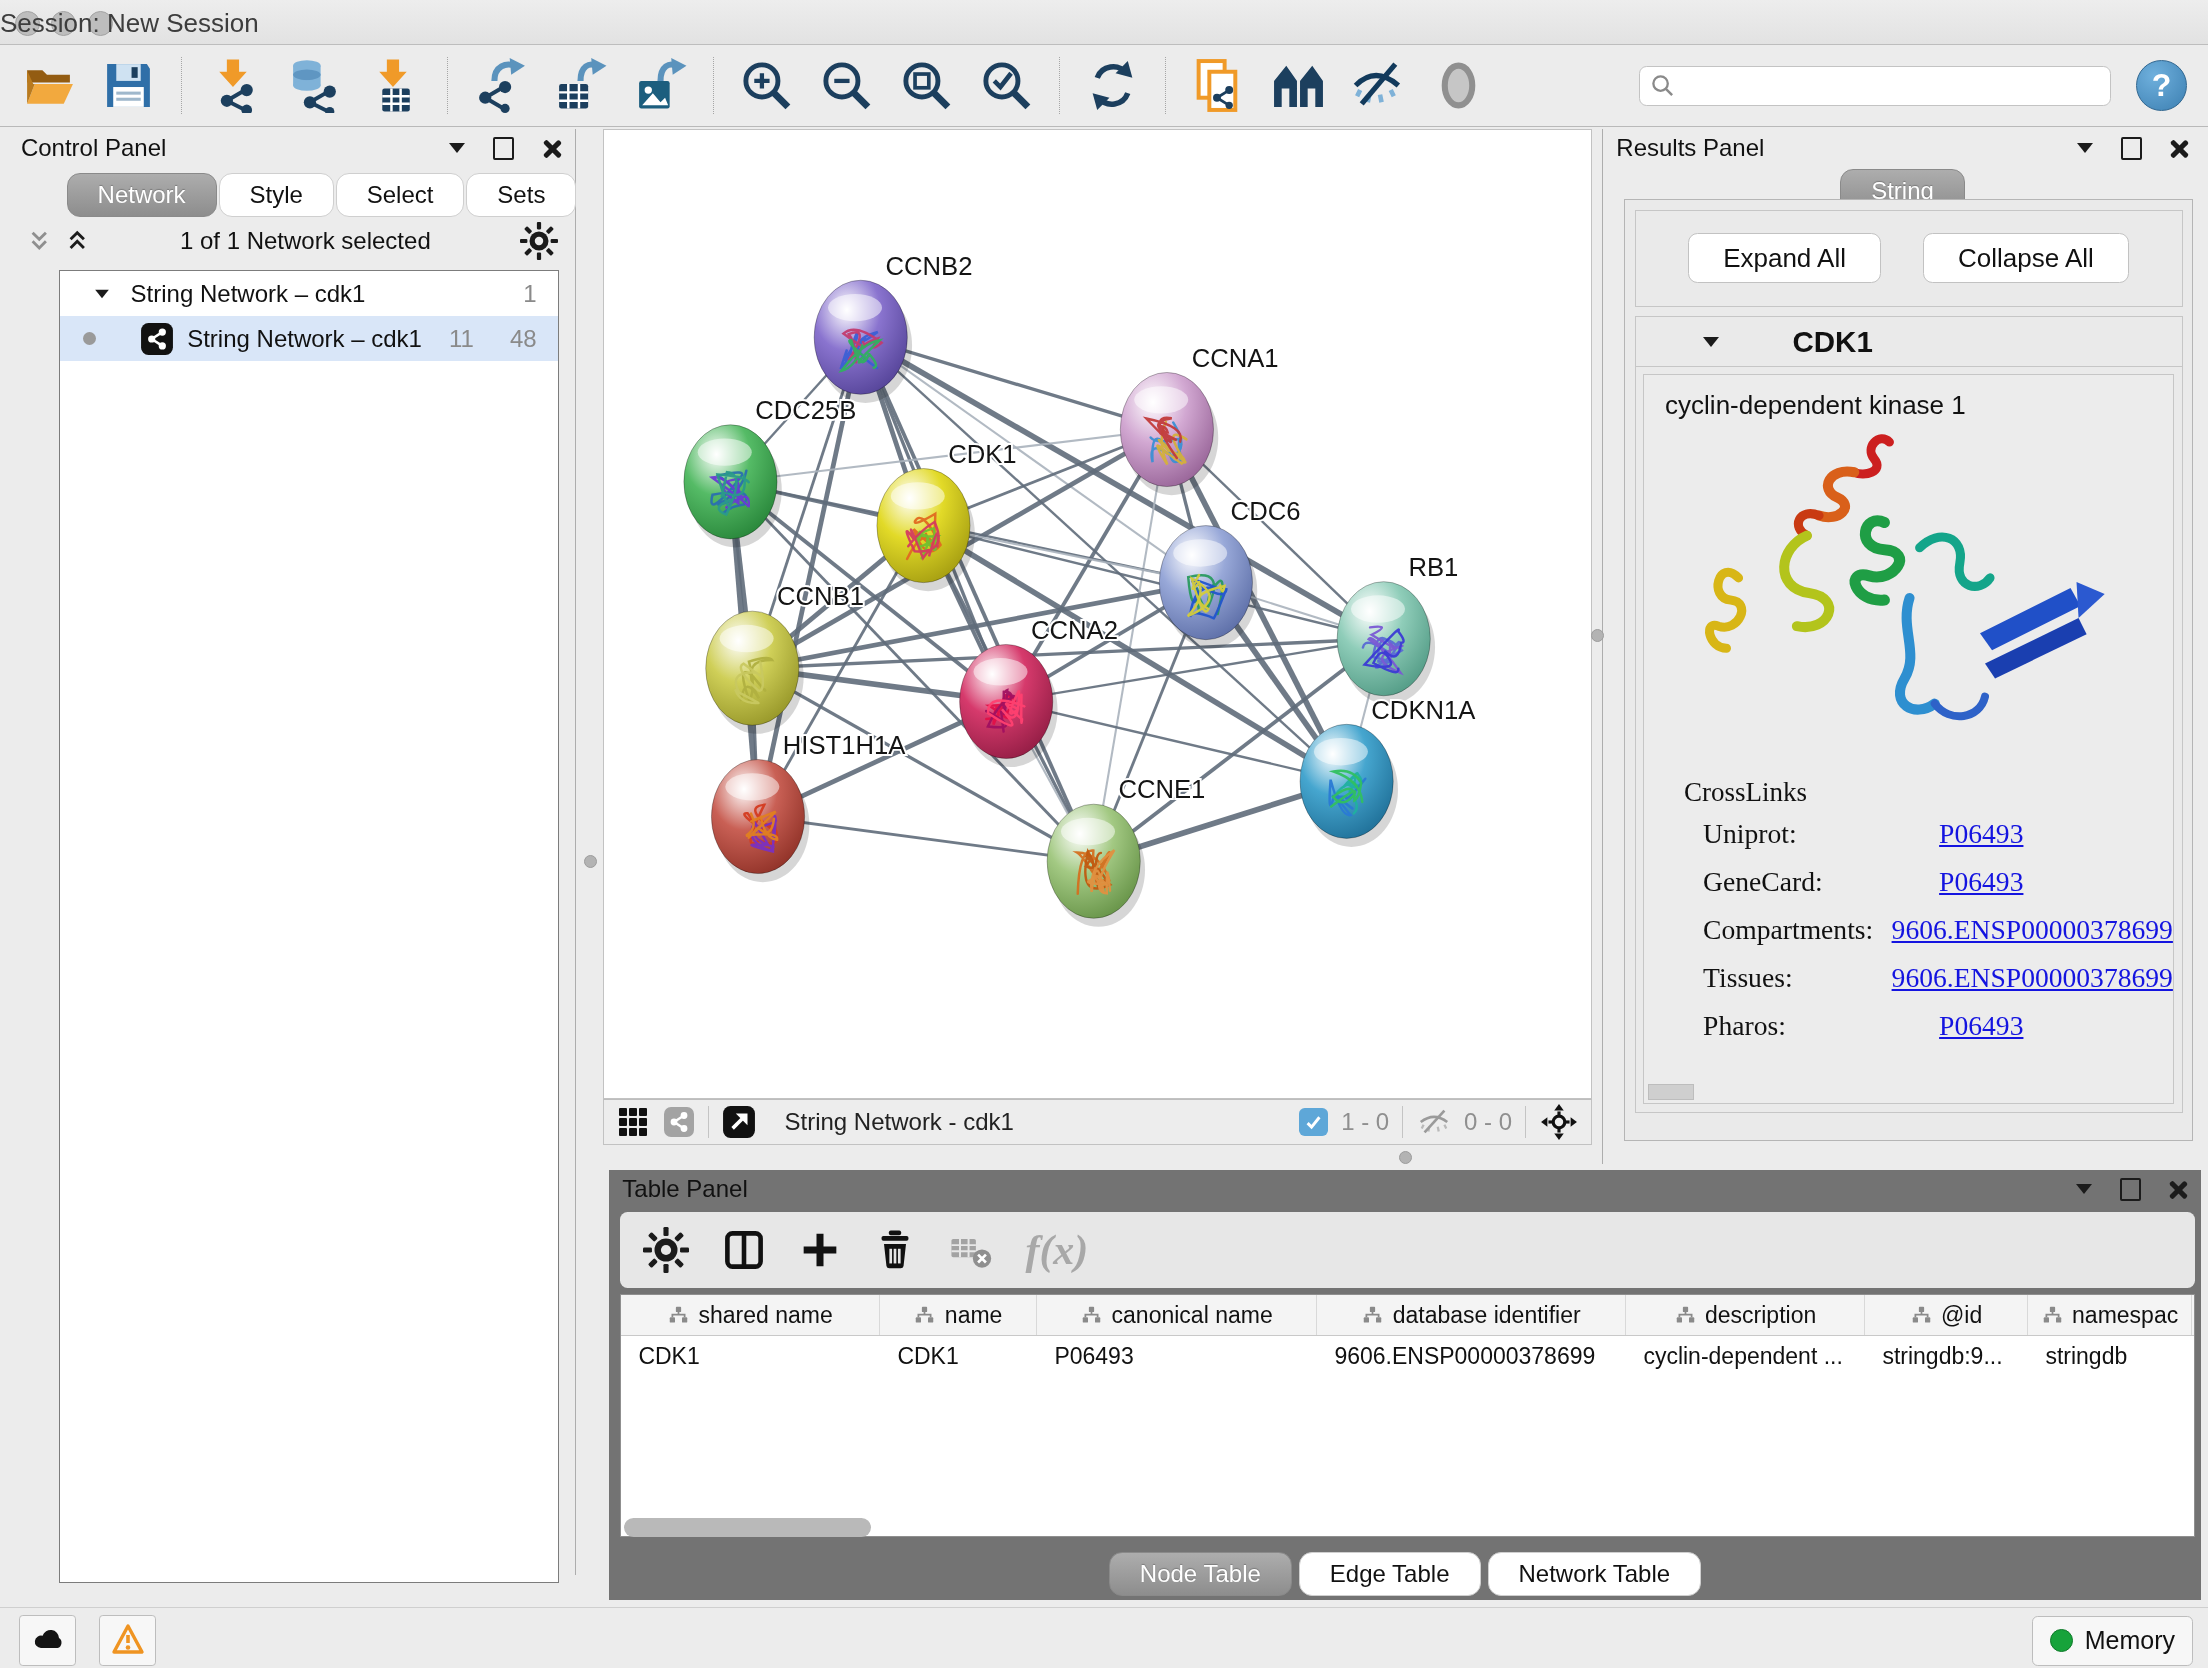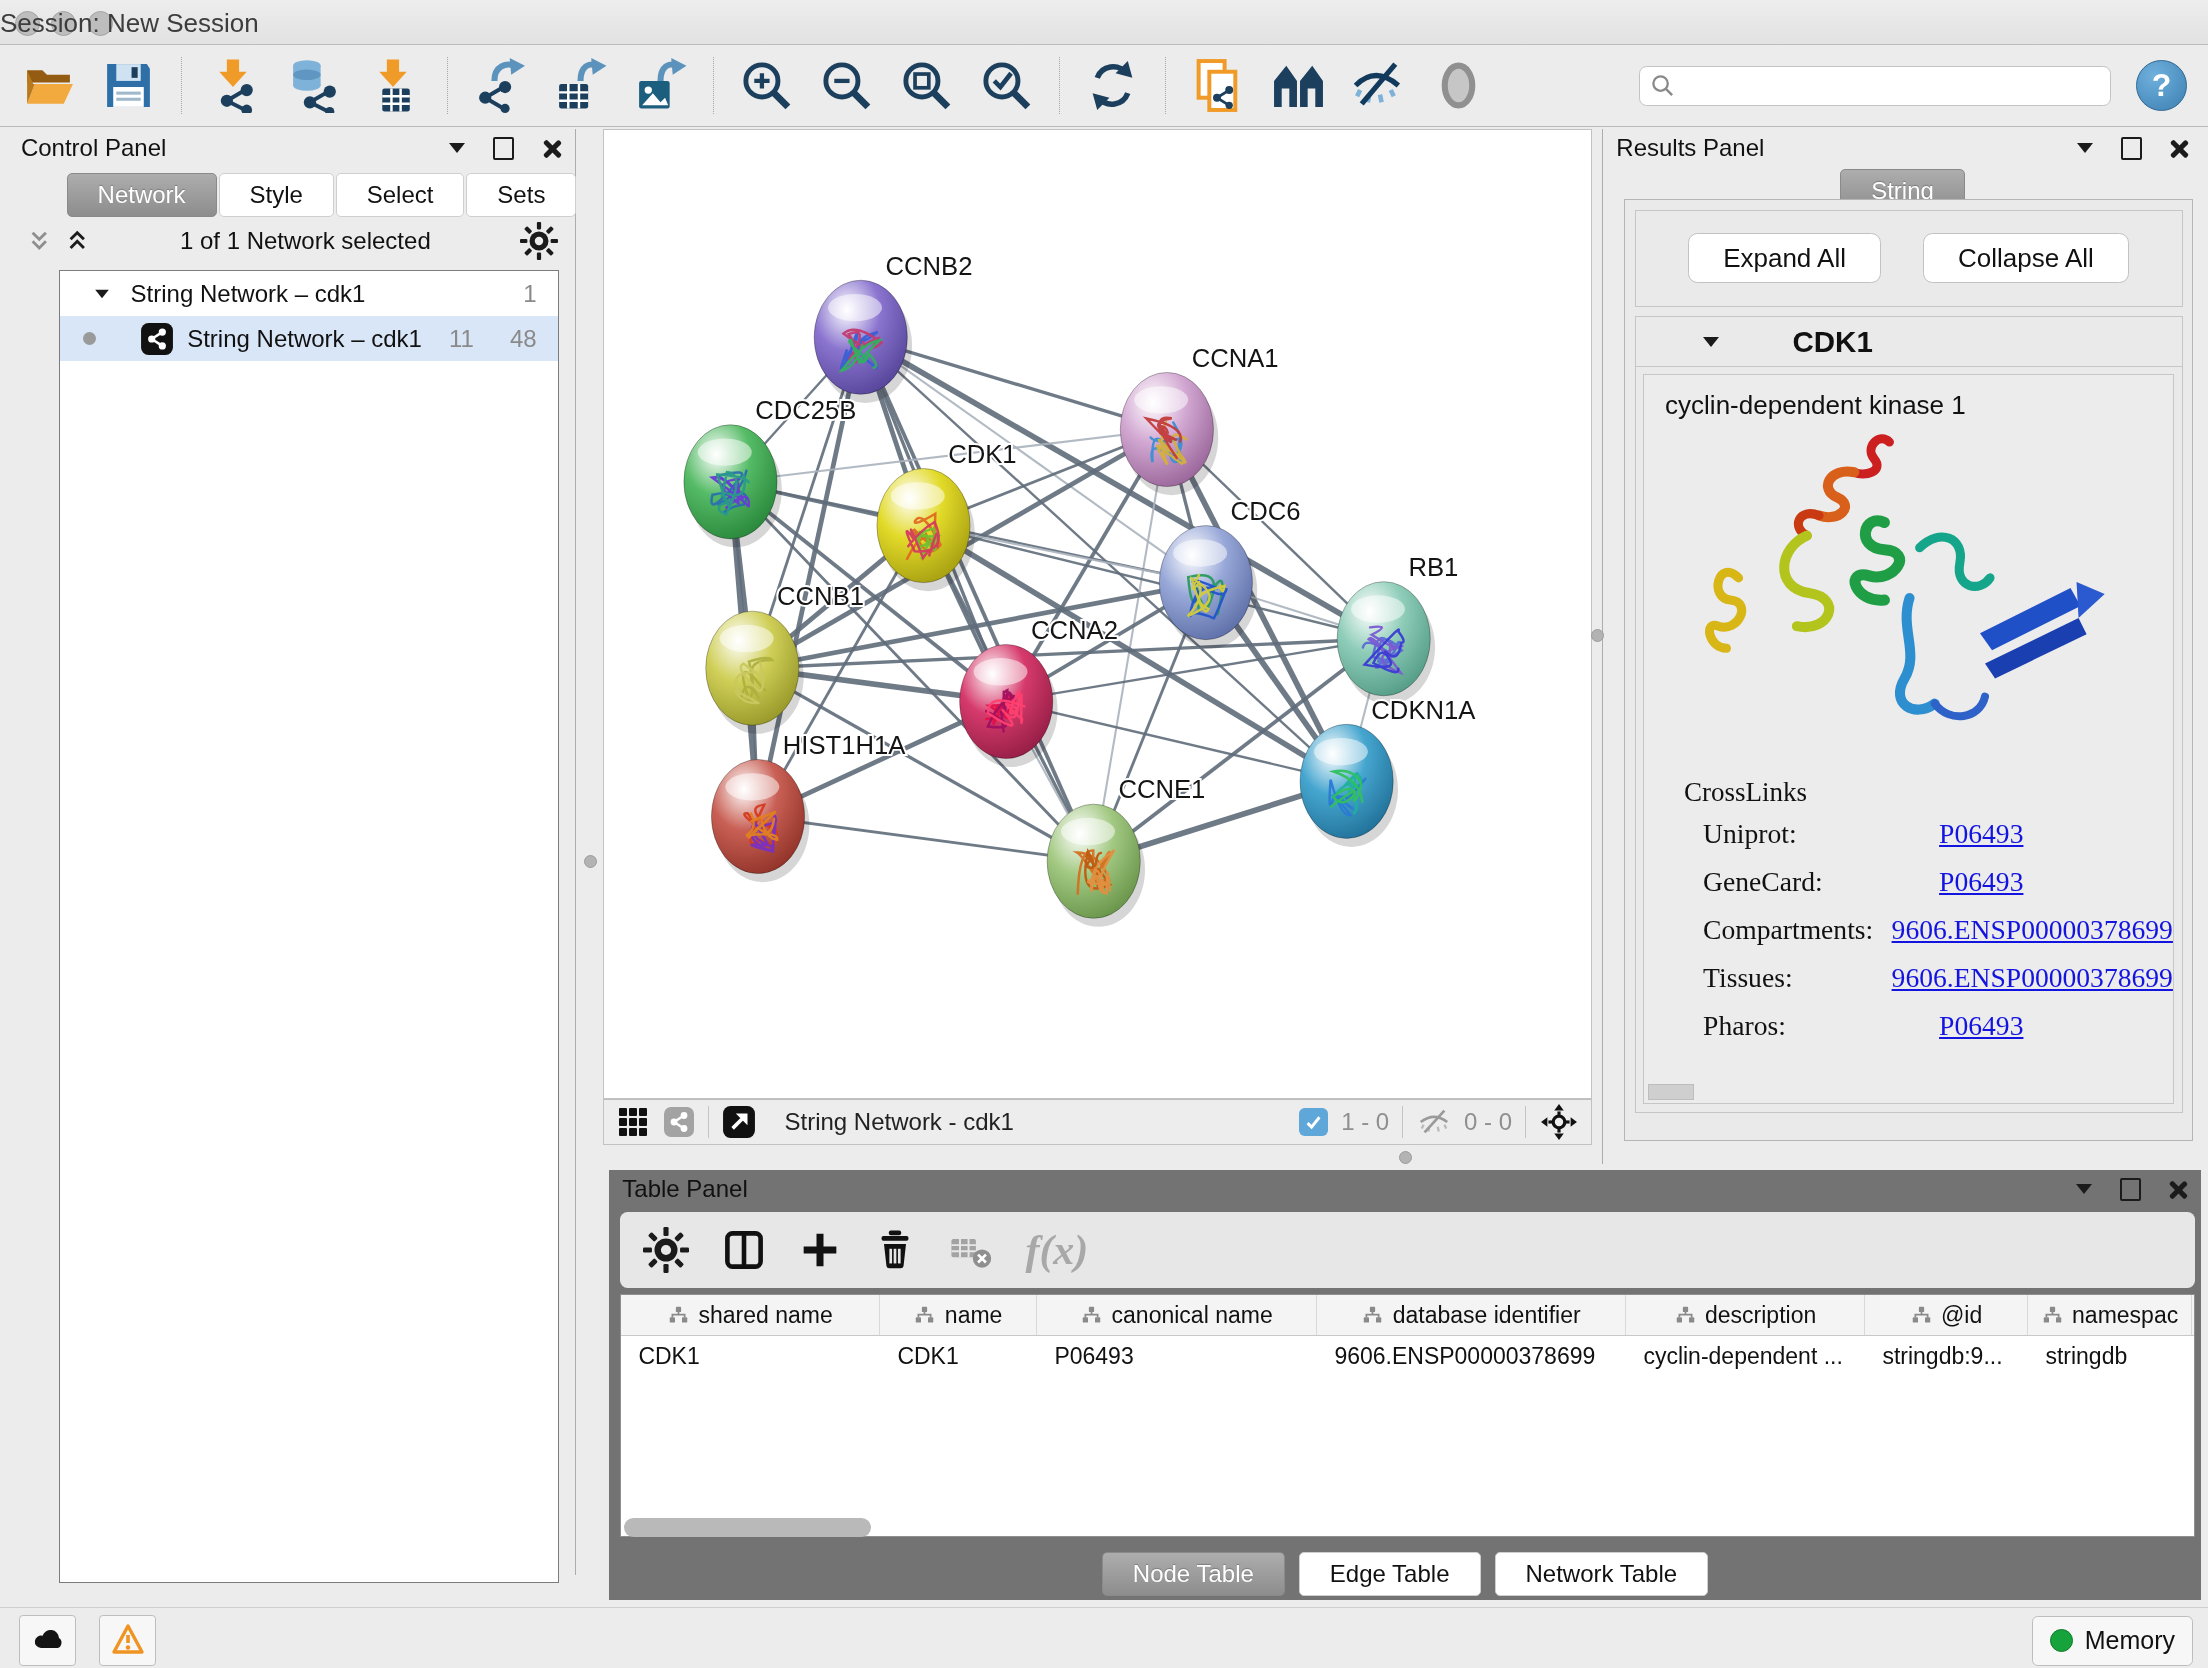--- a/index.html
+++ b/index.html
@@ -28,21 +28,21 @@
   .phead{display:flex;align-items:center;height:38px;padding:0 13.3px;gap:28px;}
   .phead .ptitle{font-size:24px;flex:1;}
   .tri-down{width:0;height:0;border-left:8.6px solid transparent;border-right:8.6px solid transparent;
     border-top:10.5px solid #1b1b1b;}
   .float-ic{width:17px;height:19px;border:2.9px solid #1b1b1b;border-radius:1.9px;}
   .x-ic{position:relative;width:19px;height:19px;}
   .x-ic::before,.x-ic::after{content:"";position:absolute;left:7.6px;top:-1px;width:4.8px;height:22px;
     background:#1b1b1b;border-radius:1.9px;}
   .x-ic::before{transform:rotate(45deg);} .x-ic::after{transform:rotate(-45deg);}
   .tabbtn{height:42px;padding:0 30px;display:flex;align-items:center;justify-content:center;
-    font-size:24px;background:#fff;border:1px solid #cfcfcf;border-radius:5px;color:#111;}
+    font-size:24px;background:#fff;border:1px solid #cfcfcf;border-radius:13px;color:#111;}
   .tabbtn.active{background:linear-gradient(#adadad,#8d8d8d);color:#fff;border-color:#8a8a8a;
     text-shadow:0 -1px 1px rgba(0,0,0,.25);}
   
   .cp{position:absolute;left:7.6px;top:129px;width:567px;height:1446px;background:#ececec;
     border-right:1px solid #adadad;}
   .cp-tabs{display:flex;gap:1.9px;margin:5.7px 0 0 59px;}
   .cp-sub{display:flex;align-items:center;height:49px;padding:0 17px;gap:9.5px;}
   .cp-sub .subtext{flex:1;text-align:center;font-size:24px;}
   .cp-tree{position:absolute;left:51px;top:129px;width:500px;height:1313px;background:#fff;
     border:1.9px solid #7c7c7c;box-sizing:border-box;margin-top:12px;}
@@ -91,21 +91,21 @@
   .fx{font-family:"Liberation Serif",serif;font-style:italic;font-size:42px;color:#a8a8a8;}
   .tp-table{position:absolute;left:11.4px;top:124px;width:1575px;height:243px;background:#fff;
     border:1.9px solid #8f8f8f;box-sizing:border-box;overflow:hidden;}
   .thead{display:flex;height:40px;background:#f4f4f4;border-bottom:1.9px solid #c9c9c9;}
   .th{display:flex;align-items:center;justify-content:center;gap:9.5px;font-size:23px;
     border-right:1px solid #d9d9d9;box-sizing:border-box;overflow:hidden;white-space:nowrap;}
   .trowdata{display:flex;height:40px;}
   .td{display:flex;align-items:center;font-size:23px;padding-left:17px;box-sizing:border-box;
     overflow:hidden;white-space:nowrap;}
   .hscroll-wrap{position:absolute;left:11.4px;top:348px;width:1575px;height:19px;}
-  .tp-tabs{position:absolute;left:0;width:1592px;top:382px;display:flex;justify-content:center;gap:14px;align-items:center;}
+  .tp-tabs{position:absolute;left:0;width:1592px;top:382px;display:flex;justify-content:center;gap:7px;align-items:center;}
   
   .statusbar{position:absolute;left:0;top:1607px;width:2208px;height:61px;background:#ececec;
     border-top:1px solid #cfcfcf;}
   .sbtn{position:absolute;top:6.7px;width:55px;height:49px;background:#f7f7f7;border:1px solid #bdbdbd;
     border-radius:3.8px;display:flex;align-items:center;justify-content:center;}
   .membtn{position:absolute;right:15px;top:7.6px;height:48px;background:#f7f7f7;border:1px solid #bdbdbd;
     border-radius:5.7px;display:flex;align-items:center;gap:11.4px;padding:0 17px;font-size:25px;}
   .memdot{width:21px;height:21px;border-radius:50%;background:#17a33b;border:1px solid #0e7a29;}
   .split-dot{position:absolute;width:11.4px;height:11.4px;border-radius:50%;background:#b3b3b3;border:1px solid #9c9c9c;}
 </style>

